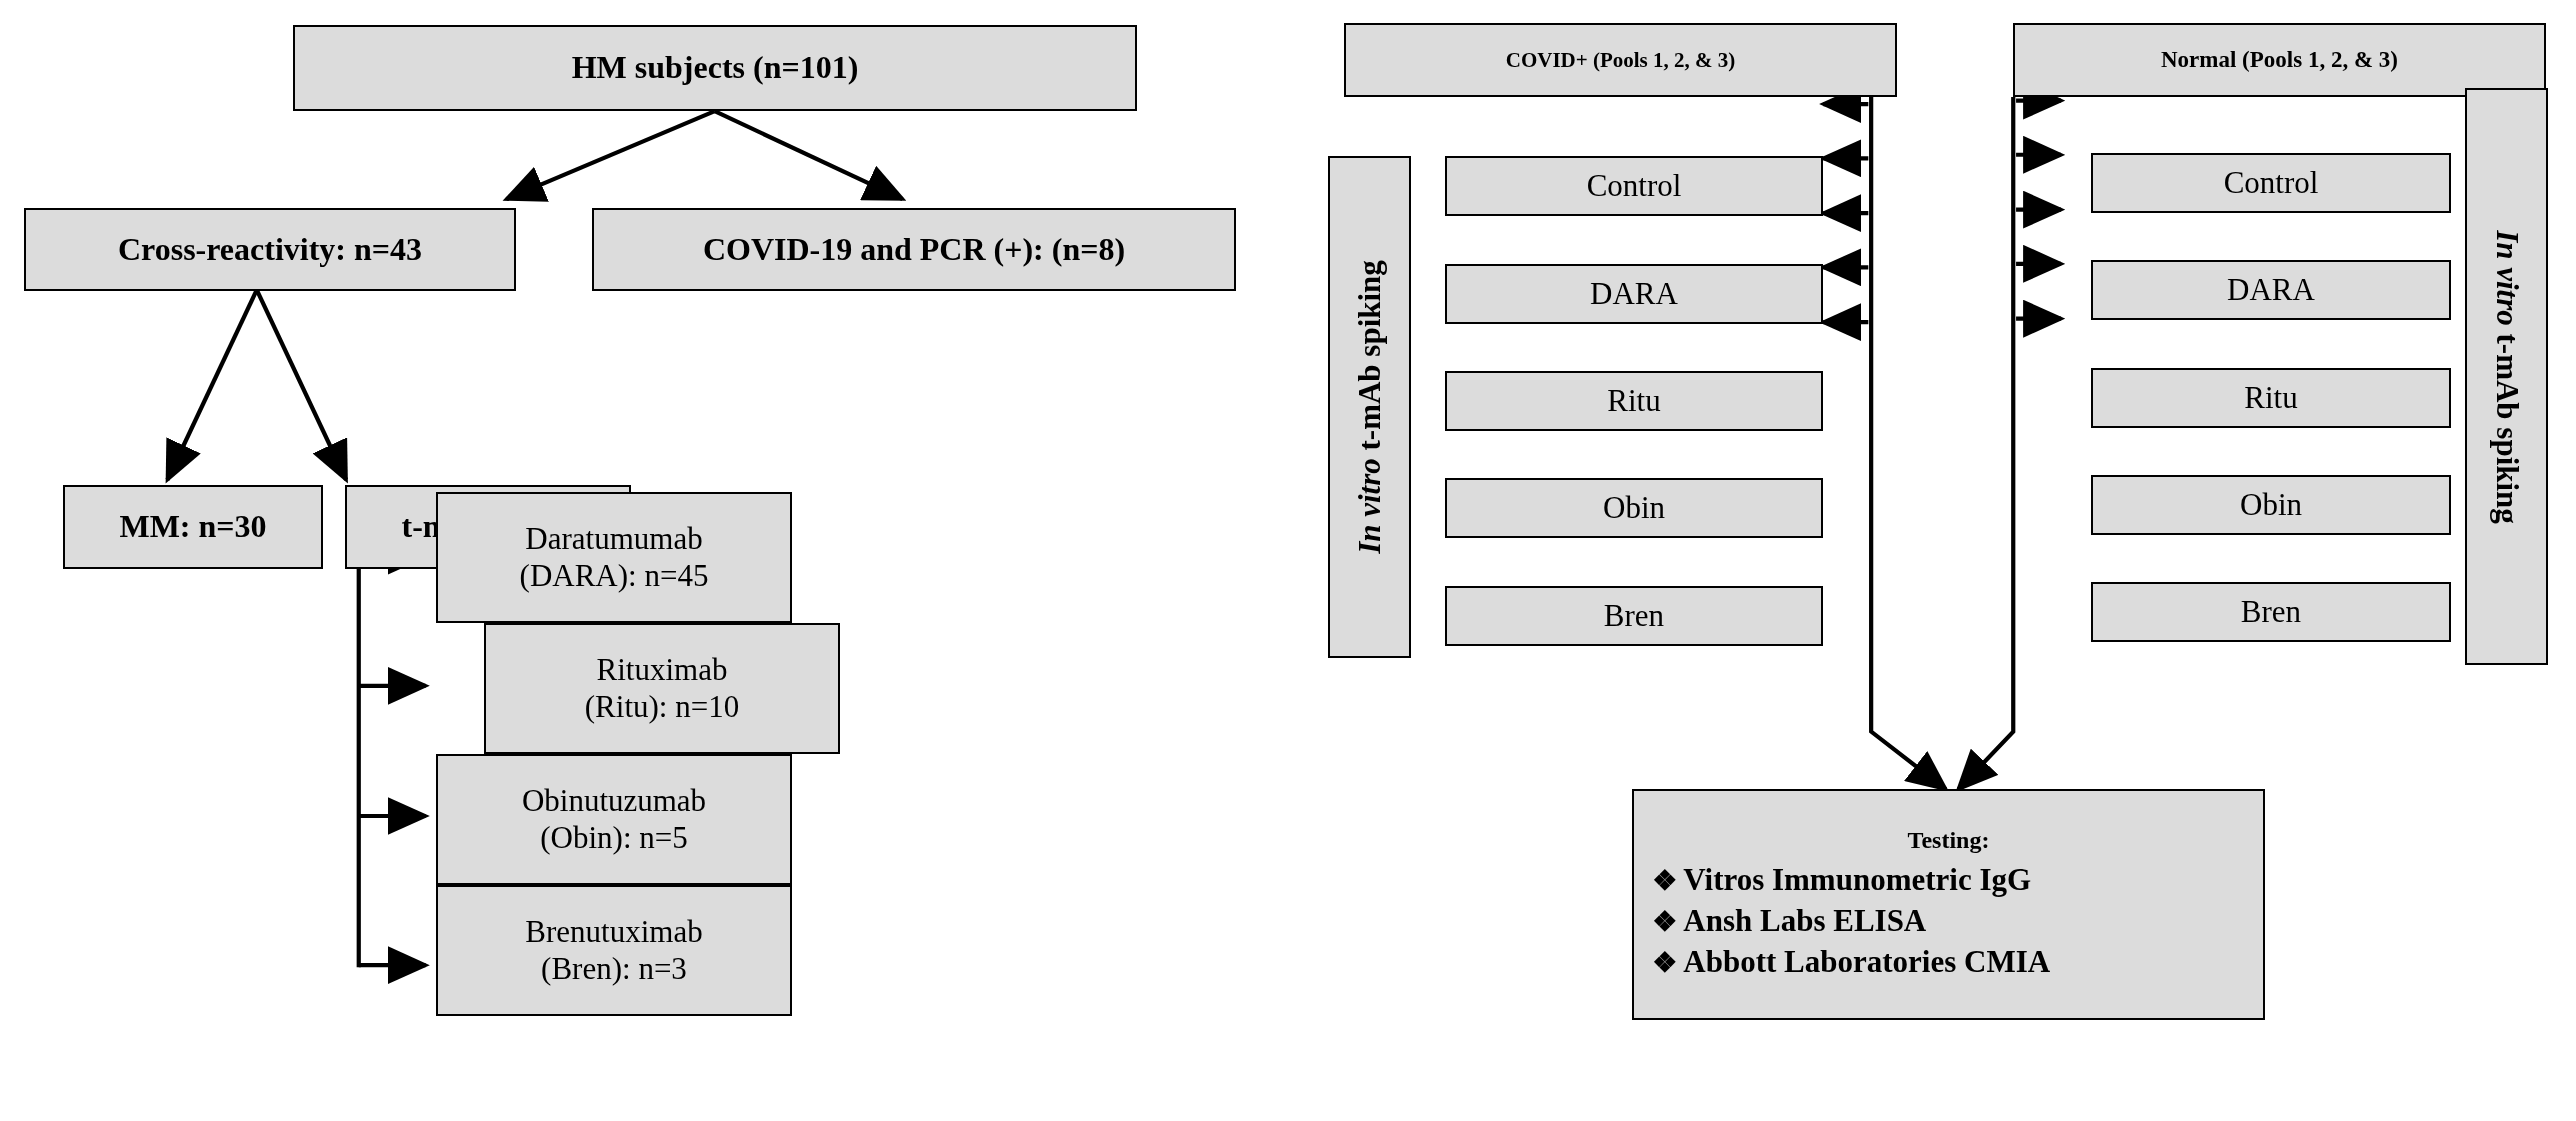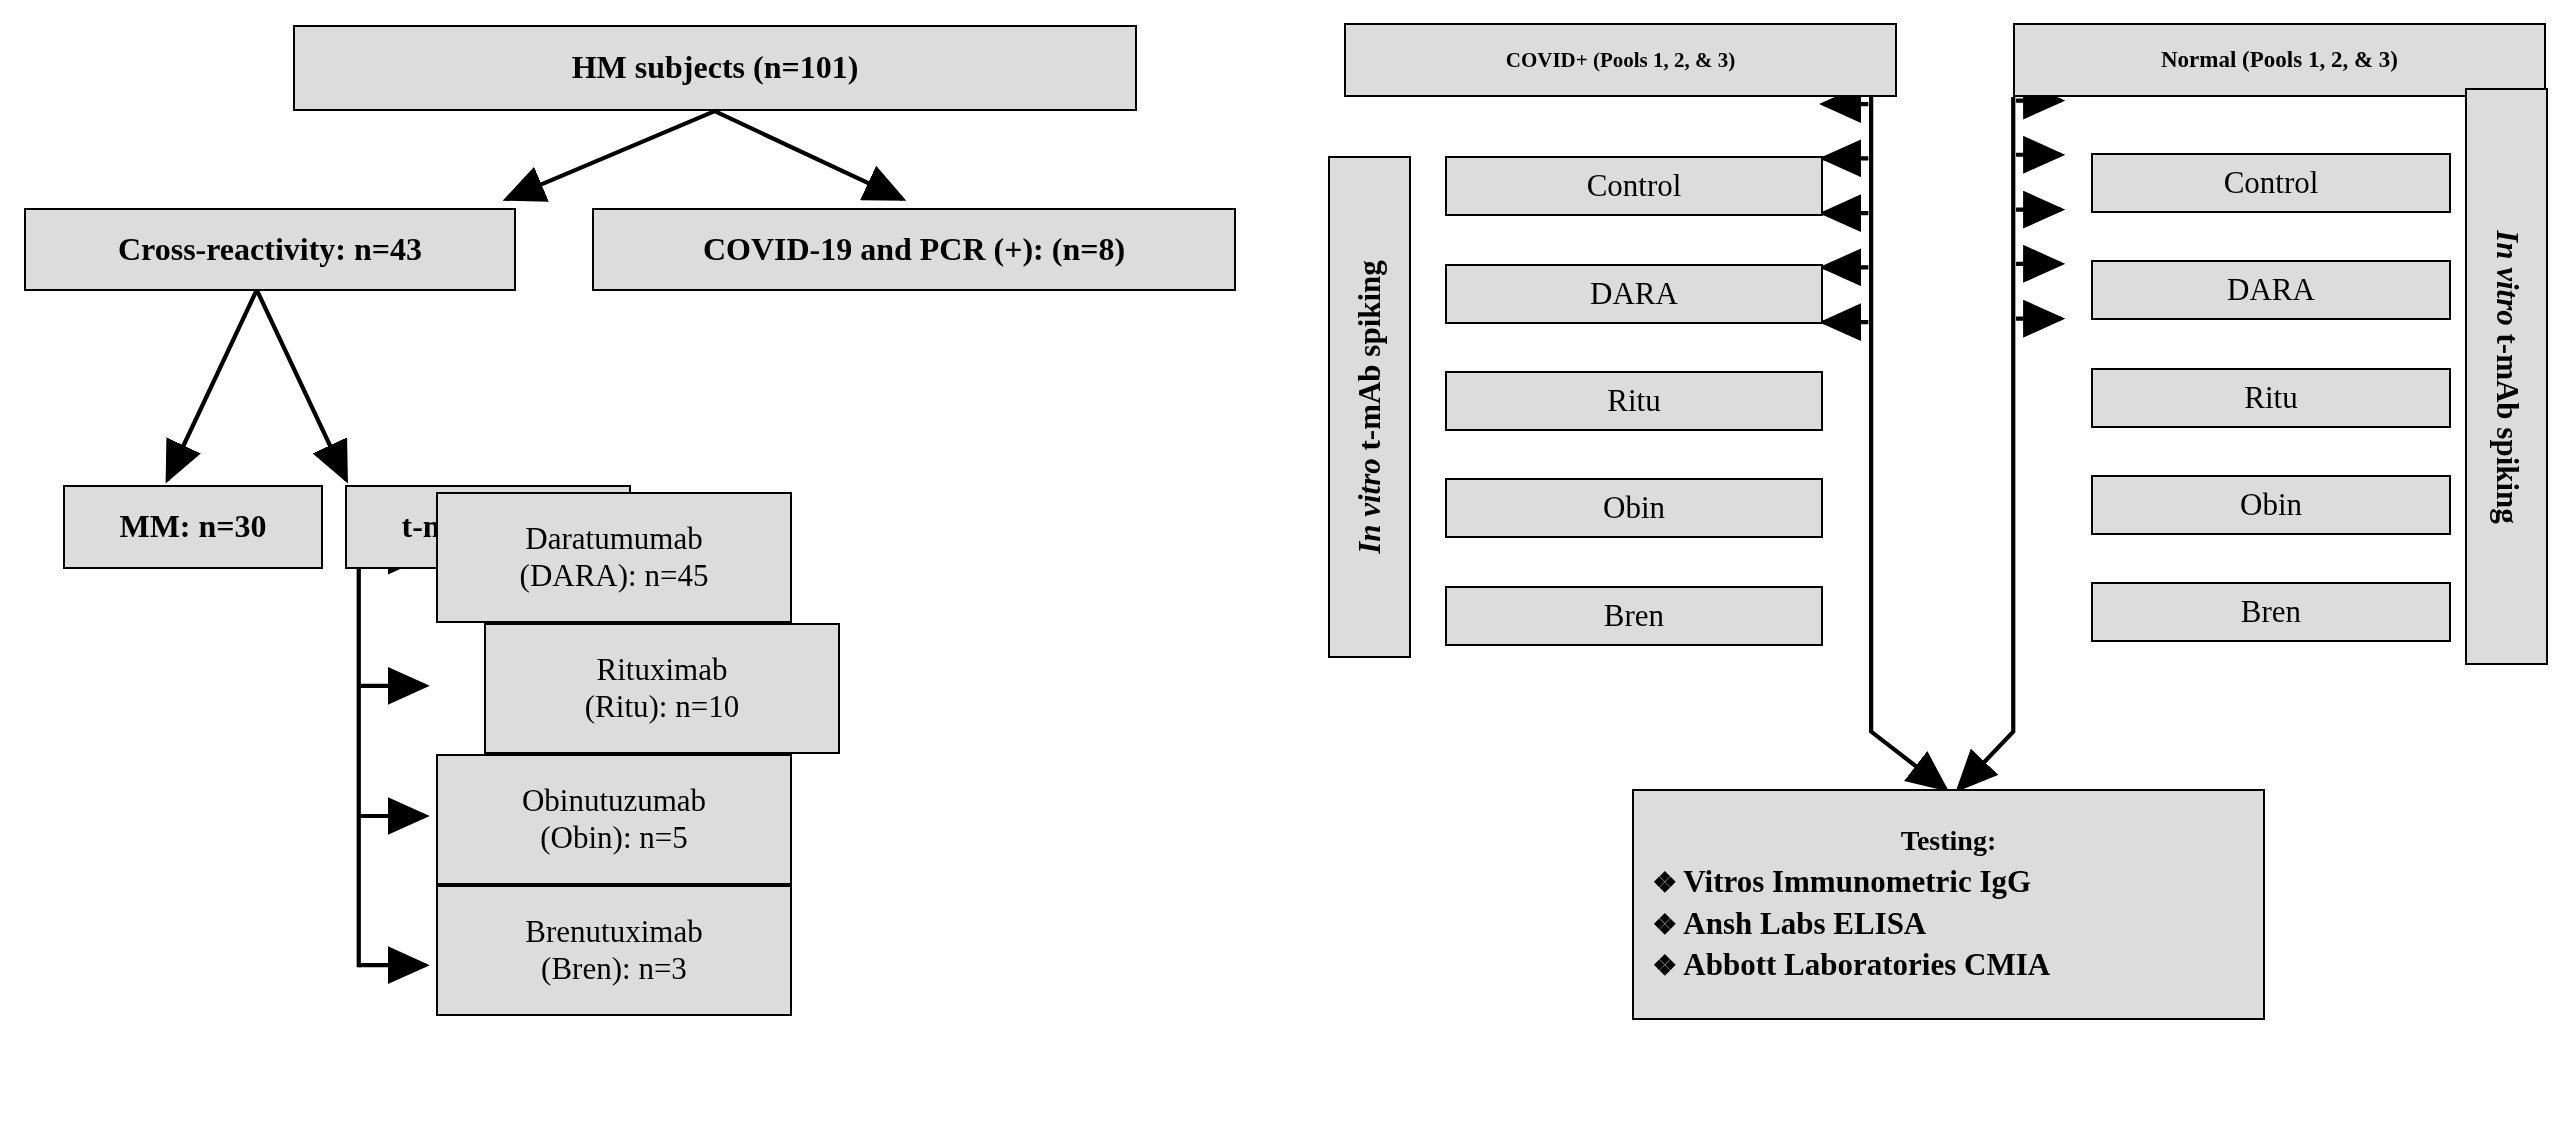--- a/index.html
+++ b/index.html
@@ -81,21 +81,21 @@
   
   .testing-inner {
     display: block;
     width: 100%;
     padding: 4.2px 18.3px;
     box-sizing: border-box;
   }
   .testing-title {
     text-align: center;
     font-weight: bold;
-    font-size: 28px;
+    font-size: 24px;
     margin-bottom: 4.2px;
   }
   .testing-list {
     list-style: none;
     margin: 0;
     padding: 0;
     text-align: left;
   }
   .testing-list li {
     font-weight: bold;

